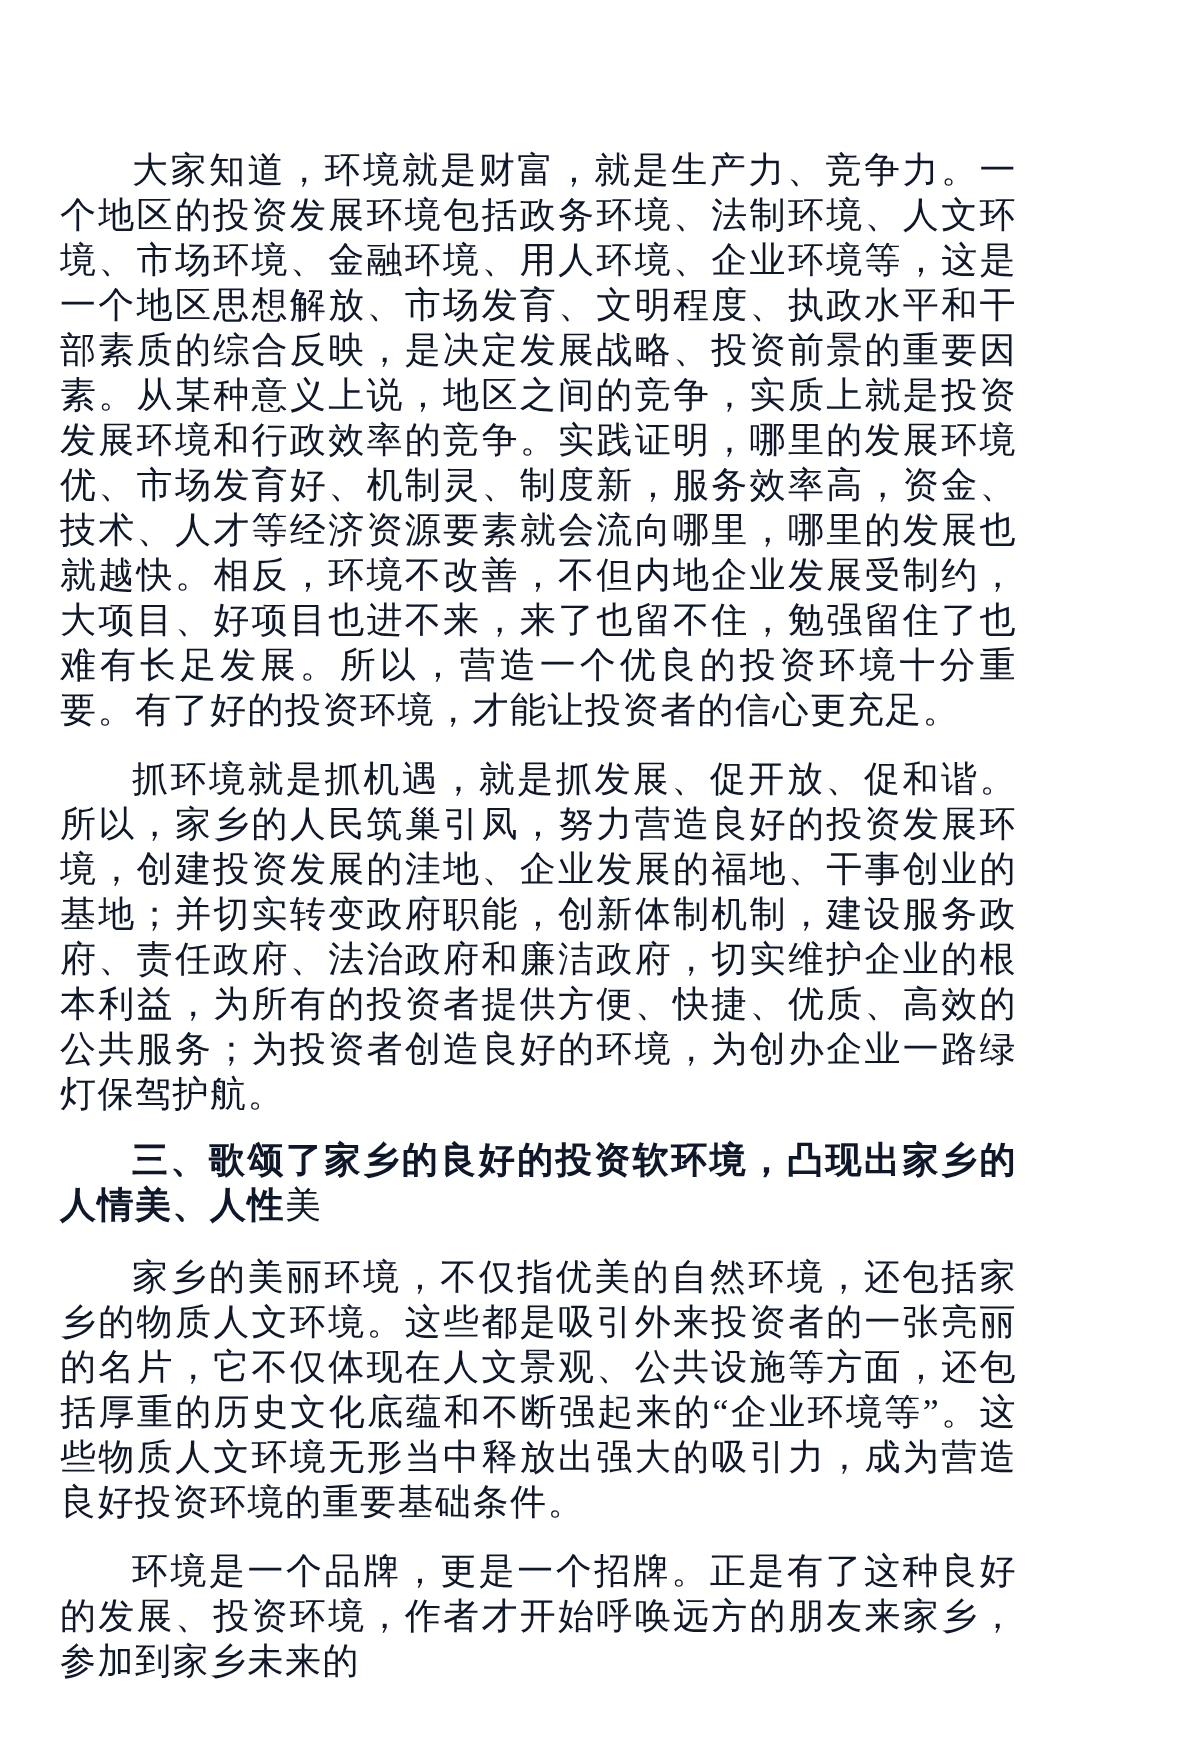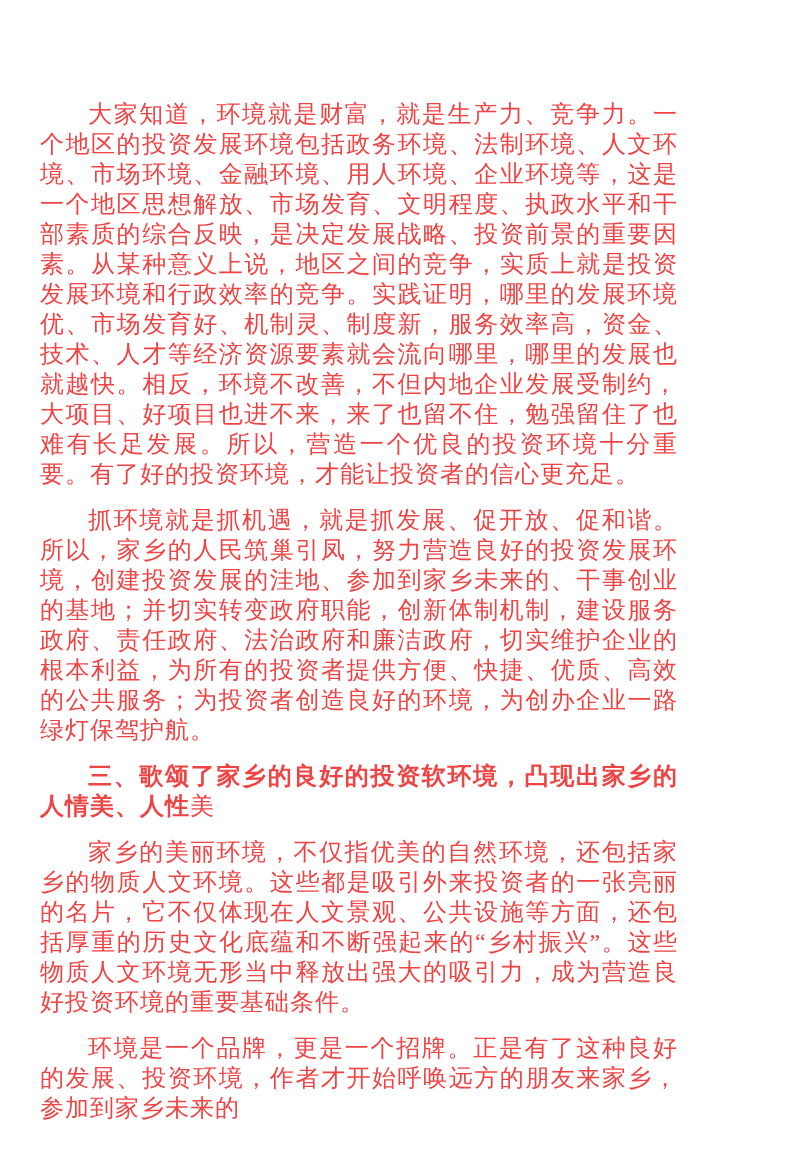--- a/index.html
+++ b/index.html
@@ -13,21 +13,21 @@
     overflow: hidden;
     background: #ffffff;
     font-family: "Liberation Serif", "DejaVu Serif", serif;
   }
   .page {
     box-sizing: border-box;
     width: 692px;
     height: 1160px;
     padding: 99px 14px 0 40px;
     background: #ffffff;
-    color: #ef4444;
+    color: #0f172a;
     font-size: 24px;
     line-height: 30px;
     letter-spacing: 1px;
   }
   
   .para {
     margin: 0 0 16px 0;
     text-indent: 2em;
     text-align: justify;
     text-justify: inter-character;
@@ -36,37 +36,38 @@
   
   .heading {
     margin: 0 0 16px 0;
     text-indent: 2em;
     font-size: 24px;
     line-height: 30px;
     font-weight: normal;
     text-align: justify;
     text-justify: inter-character;
     word-break: break-all;
+    font-family: Liberation Mono, monospace;
   }
   .heading .heading-bold {
     font-weight: bold;
   }
   .heading .heading-regular {
     font-weight: normal;
   }
 </style>
 </head>
 <body>
 
 <div class="page">
 
   <p class="para">大家知道，环境就是财富，就是生产力、竞争力。一个地区的投资发展环境包括政务环境、法制环境、人文环境、市场环境、金融环境、用人环境、企业环境等，这是一个地区思想解放、市场发育、文明程度、执政水平和干部素质的综合反映，是决定发展战略、投资前景的重要因素。从某种意义上说，地区之间的竞争，实质上就是投资发展环境和行政效率的竞争。实践证明，哪里的发展环境优、市场发育好、机制灵、制度新，服务效率高，资金、技术、人才等经济资源要素就会流向哪里，哪里的发展也就越快。相反，环境不改善，不但内地企业发展受制约，大项目、好项目也进不来，来了也留不住，勉强留住了也难有长足发展。所以，营造一个优良的投资环境十分重要。有了好的投资环境，才能让投资者的信心更充足。</p>
 
-  <p class="para">抓环境就是抓机遇，就是抓发展、促开放、促和谐。所以，家乡的人民筑巢引凤，努力营造良好的投资发展环境，创建投资发展的洼地、参加到家乡未来的、干事创业的基地；并切实转变政府职能，创新体制机制，建设服务政府、责任政府、法治政府和廉洁政府，切实维护企业的根本利益，为所有的投资者提供方便、快捷、优质、高效的公共服务；为投资者创造良好的环境，为创办企业一路绿灯保驾护航。</p>
+  <p class="para">抓环境就是抓机遇，就是抓发展、促开放、促和谐。所以，家乡的人民筑巢引凤，努力营造良好的投资发展环境，创建投资发展的洼地、企业发展的福地、干事创业的基地；并切实转变政府职能，创新体制机制，建设服务政府、责任政府、法治政府和廉洁政府，切实维护企业的根本利益，为所有的投资者提供方便、快捷、优质、高效的公共服务；为投资者创造良好的环境，为创办企业一路绿灯保驾护航。</p>
 
   <h2 class="heading"><span class="heading-bold">三、歌颂了家乡的良好的投资软环境，凸现出家乡的人情美、人性</span><span class="heading-regular">美</span></h2>
 
-  <p class="para">家乡的美丽环境，不仅指优美的自然环境，还包括家乡的物质人文环境。这些都是吸引外来投资者的一张亮丽的名片，它不仅体现在人文景观、公共设施等方面，还包括厚重的历史文化底蕴和不断强起来的“乡村振兴”。这些物质人文环境无形当中释放出强大的吸引力，成为营造良好投资环境的重要基础条件。</p>
+  <p class="para">家乡的美丽环境，不仅指优美的自然环境，还包括家乡的物质人文环境。这些都是吸引外来投资者的一张亮丽的名片，它不仅体现在人文景观、公共设施等方面，还包括厚重的历史文化底蕴和不断强起来的“企业环境等”。这些物质人文环境无形当中释放出强大的吸引力，成为营造良好投资环境的重要基础条件。</p>
 
 
   <p class="para">环境是一个品牌，更是一个招牌。正是有了这种良好的发展、投资环境，作者才开始呼唤远方的朋友来家乡，参加到家乡未来的</p>
 
 </div>
 
 </body></html>

